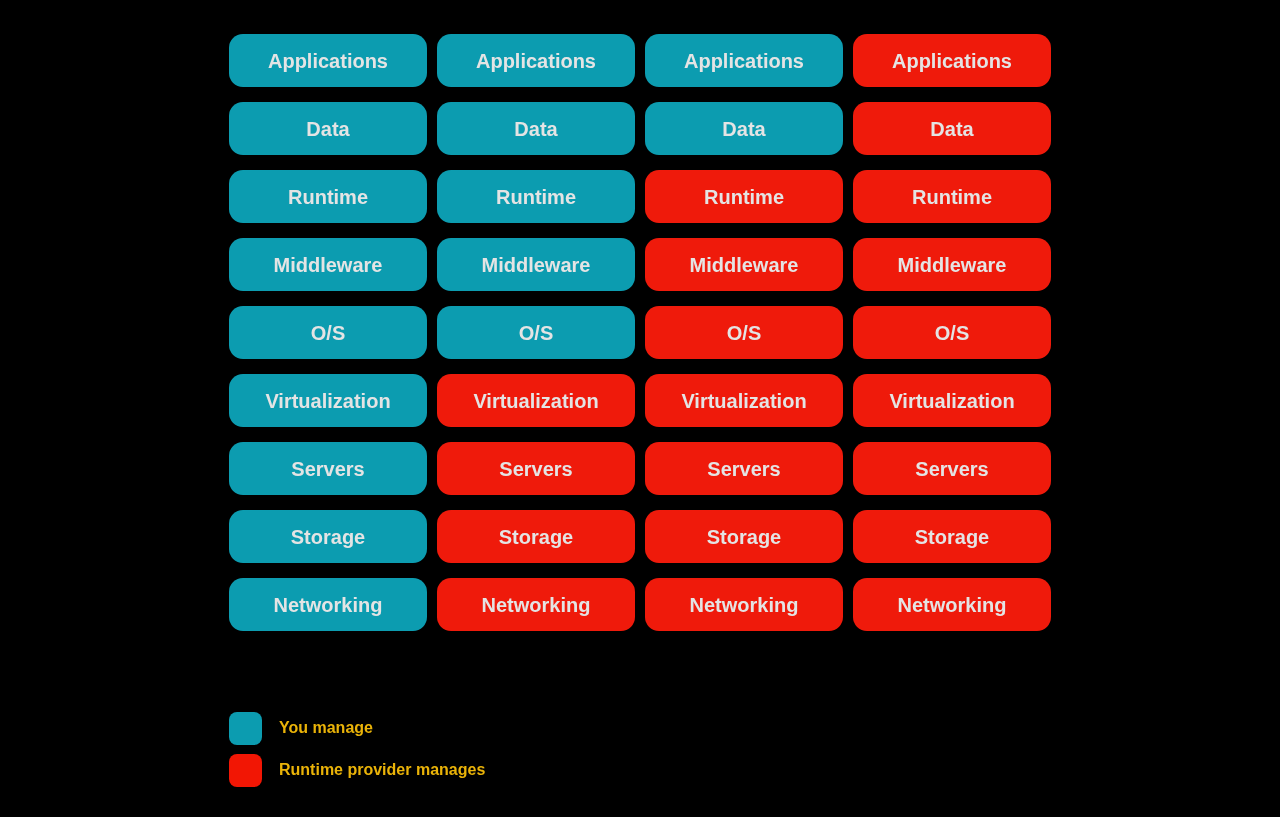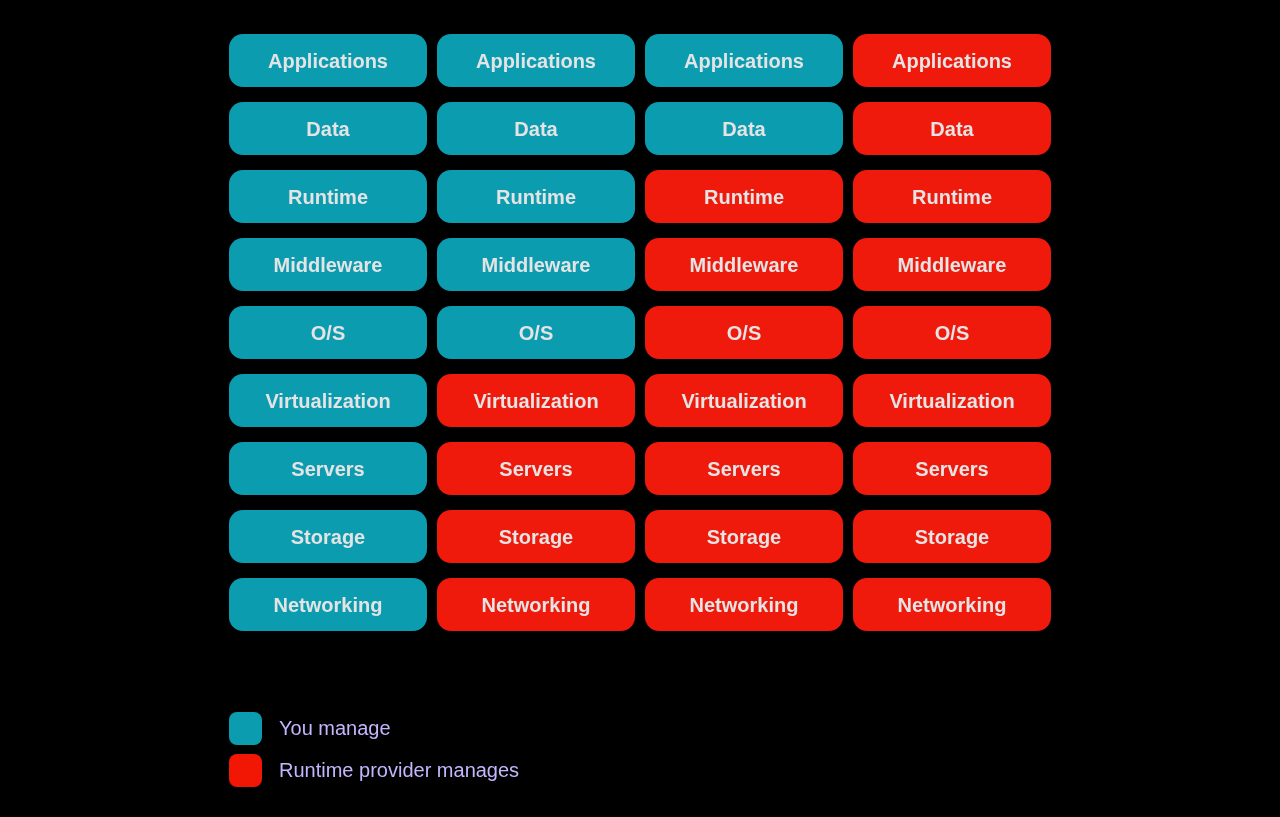--- a/index.html
+++ b/index.html
@@ -97,23 +97,23 @@
     flex: 0 0 33px;
   }
   .legend-swatch.you {
     background: #0c9cb0;
   }
   .legend-swatch.provider {
     background: #f21604;
   }
   .legend-label {
     margin-left: 17px;
-    font-size: 20px;
-    font-weight: 400;
-    color: #c4b5fd;
+    font-size: 16px;
+    font-weight: 700;
+    color: #eab308;
     line-height: 1;
     white-space: nowrap;
   }
 </style>
 </head>
 <body>
 
 <div id="root">
 
   <div class="matrix">

